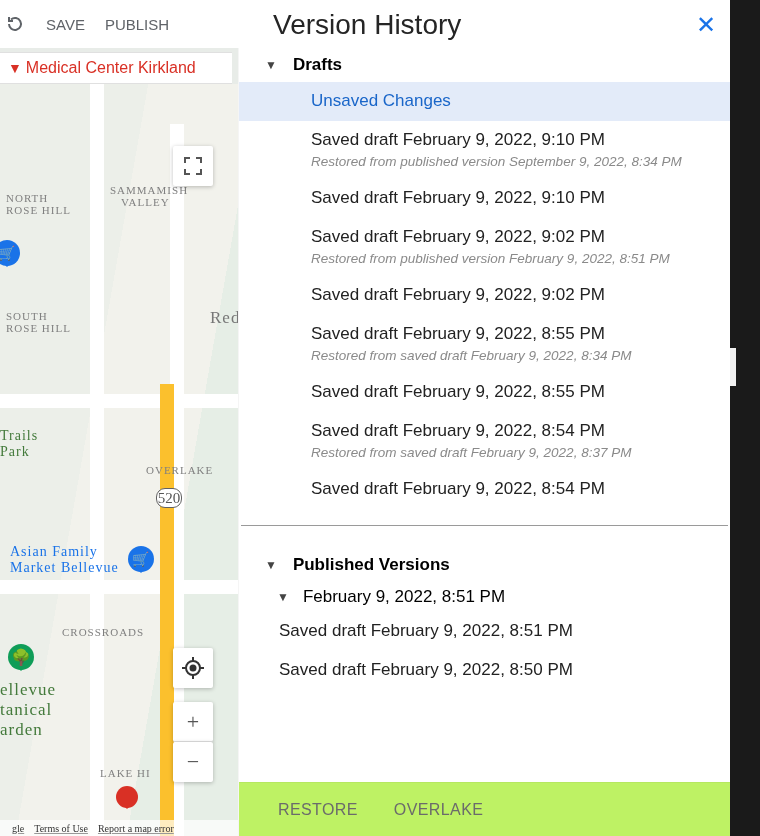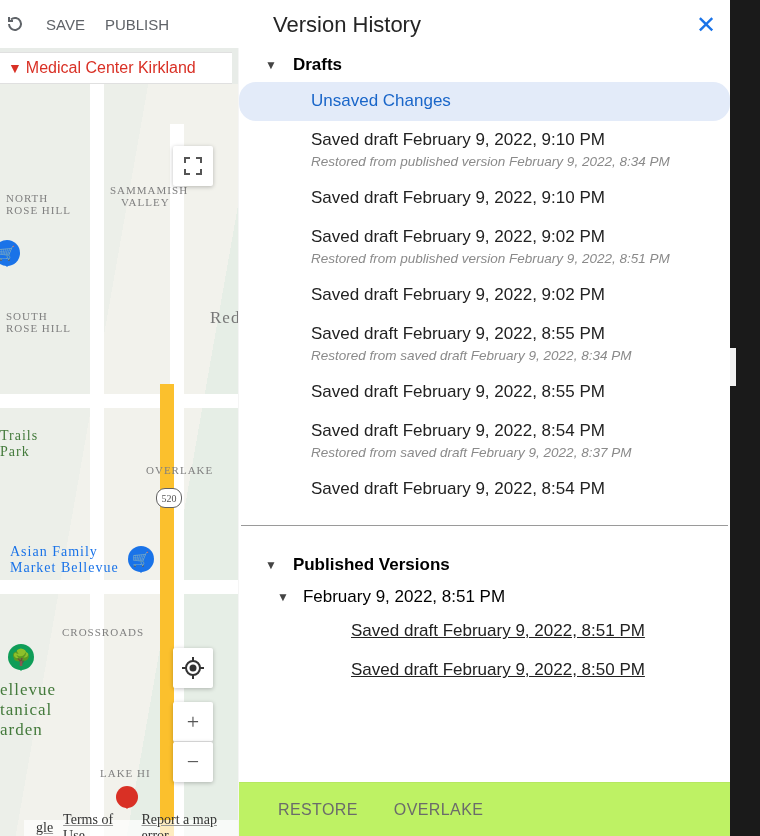--- a/index.html
+++ b/index.html
@@ -55,21 +55,21 @@
   .ml-south  { left: 6px;  top: 226px; white-space: pre; }
   .ml-redn   { left: 210px; top: 224px; font-size: 17px; color:#777; }
   .ml-trails { left: 0px;  top: 344px; color:#437a3b; font-size: 14px; white-space: pre; }
   .ml-over   { left: 146px; top: 380px; }
   .ml-cross  { left: 62px; top: 542px; }
   .ml-lake   { left: 100px; top: 683px; }
   .ml-asian  { left: 10px; top: 460px; color:#1a73e8; font-size:14px; white-space: pre; }
   .ml-bell   { left: 0px;  top: 596px; color:#437a3b; font-size:17px; white-space: pre; }
   .hwy-badge { position:absolute; left:156px; top:404px; width:26px; height:20px;
     border:1.5px solid #616161; border-radius:9px; background:#fff;
-    font-size:10px; display:flex; align-items:center; justify-content:center; color:#555; }
+    font-size:15px; display:flex; align-items:center; justify-content:center; color:#555; }
   .pin-blue { position:absolute; width:26px; height:26px; border-radius:50%;
     background:#1a73e8; display:flex; align-items:center; justify-content:center; color:#fff; font-size:14px;}
   .pin-blue::after{content:""; position:absolute; bottom:-6px; left:8px;
     border:5px solid transparent; border-top-color:#1a73e8;}
   .pin1{ left:-6px; top:156px;}
   .pin2{ left:128px; top:462px;}
   .pin-green{ position:absolute; width:26px; height:26px; border-radius:50%;
     background:#0f9d58; display:flex; align-items:center; justify-content:center; color:#fff;}
   .pin-green::after{content:""; position:absolute; bottom:-6px; left:8px;
     border:5px solid transparent; border-top-color:#0f9d58;}
@@ -85,22 +85,22 @@
     border-radius:2px; box-shadow:0 1px 4px rgba(0,0,0,0.25);
     font-size:22px; color:#555;
   }
   .fs-ctrl   { left:173px; top:62px; }
   .loc-ctrl  { left:173px; top:564px; }
   .zoom-in   { left:173px; top:618px; border-bottom:1px solid #e0e0e0;}
   .zoom-out  { left:173px; top:658px; }
 
   .map-footer{
     position:absolute; left:0; right:0; bottom:0; height:16px;
-    background:rgba(255,255,255,0.7); font-size:14px; color:#333;
-    display:flex; gap:10px; align-items:center; padding-left:12px;margin-left:24px;
+    background:rgba(255,255,255,0.7); font-size:10px; color:#333;
+    display:flex; gap:10px; align-items:center; padding-left:12px;
   }
   .map-footer span{ text-decoration:underline; text-decoration-color:#999; }
 
   
   .panel {
     position: absolute; left: 238px; top: 0; right: 30px; bottom: 0;
     background: #fff; display:flex; flex-direction:column;
     border-left: 1px solid rgba(0,0,0,0.04);
   }
   .rt-black { position:absolute; right:0; top:0; width:30px; height:836px; background:#1a1a1a; }
@@ -112,37 +112,37 @@
   .panel-scrollbar{
     position:absolute; right:34px; top:46px; bottom:16px; width:10px;
     background:rgba(0,0,0,0.03);
   }
   .panel-thumb{ position:absolute; top:0; width:100%; height:580px; background:#c6c6c6; border-radius:5px;}
 
   .panel-header{
     display:flex; align-items:center; justify-content:space-between;
     padding:12px 10px 10px 34px; height:48px;
   }
-  .panel-title{ font-size:22px; color:#252525; font-weight:400; }
+  .panel-title{ font-size:28px; color:#252525; font-weight:400; }
   .panel-close{ color:#1a73e8; font-size:24px; cursor:pointer; padding-right:4px;}
 
   .panel-body{
     position:relative; flex:1 1 auto; overflow:hidden; padding-bottom:58px;
   }
   .section-head{
     display:flex; align-items:center; height:34px;
     padding-left:26px; font-size:17px; font-weight:700;
   }
   .section-head .tri{ font-size:12px; margin-right:16px; color:#444;}
   .list{}
   .item{
     padding:8px 8px 8px 72px; font-size:17px; color:#222; line-height:1.35;
   }
-  .item.selected{ background:#e3ebf9; color:#1a66c9;border-radius:17px; }
-  .item.sub{ padding-left:112px;text-decoration:underline; }
+  .item.selected{ background:#e3ebf9; color:#1a66c9; }
+  .item.sub{ padding-left:40px; }
   .item .note{ display:block; font-size:13.5px; font-style:italic; color:#8a8a8a; margin-top:1px;}
   .divider{ height:1px; background:#9a9a9a; margin:16px 2px 22px 2px;}
 
   .pub-date-row{
     display:flex; align-items:center; padding-left:38px; height:30px; font-size:17px;
   }
   .pub-date-row .tri{ font-size:12px; margin-right:14px; color:#444;}
 
   .footer-bar{
     position:absolute; left:0; right:0; bottom:0; height:54px;
@@ -248,21 +248,21 @@
     <div class="panel-close">✕</div>
   </div>
 
   <div class="panel-body">
     <div class="section-head">
       <span class="tri">▼</span>
       <span>Drafts</span>
     </div>
     <div class="list" id="drafts-list">
           <div class="item selected">Unsaved Changes</div>
-          <div class="item">Saved draft February 9, 2022, 9:10 PM<span class="note">Restored from published version February 9, 2022, 8:34 PM</span></div>
+          <div class="item">Saved draft February 9, 2022, 9:10 PM<span class="note">Restored from published version September 9, 2022, 8:34 PM</span></div>
           <div class="item">Saved draft February 9, 2022, 9:10 PM</div>
           <div class="item">Saved draft February 9, 2022, 9:02 PM<span class="note">Restored from published version February 9, 2022, 8:51 PM</span></div>
           <div class="item">Saved draft February 9, 2022, 9:02 PM</div>
           <div class="item">Saved draft February 9, 2022, 8:55 PM<span class="note">Restored from saved draft February 9, 2022, 8:34 PM</span></div>
           <div class="item">Saved draft February 9, 2022, 8:55 PM</div>
           <div class="item">Saved draft February 9, 2022, 8:54 PM<span class="note">Restored from saved draft February 9, 2022, 8:37 PM</span></div>
           <div class="item">Saved draft February 9, 2022, 8:54 PM</div>
         </div>
 
     <div class="divider"></div>

